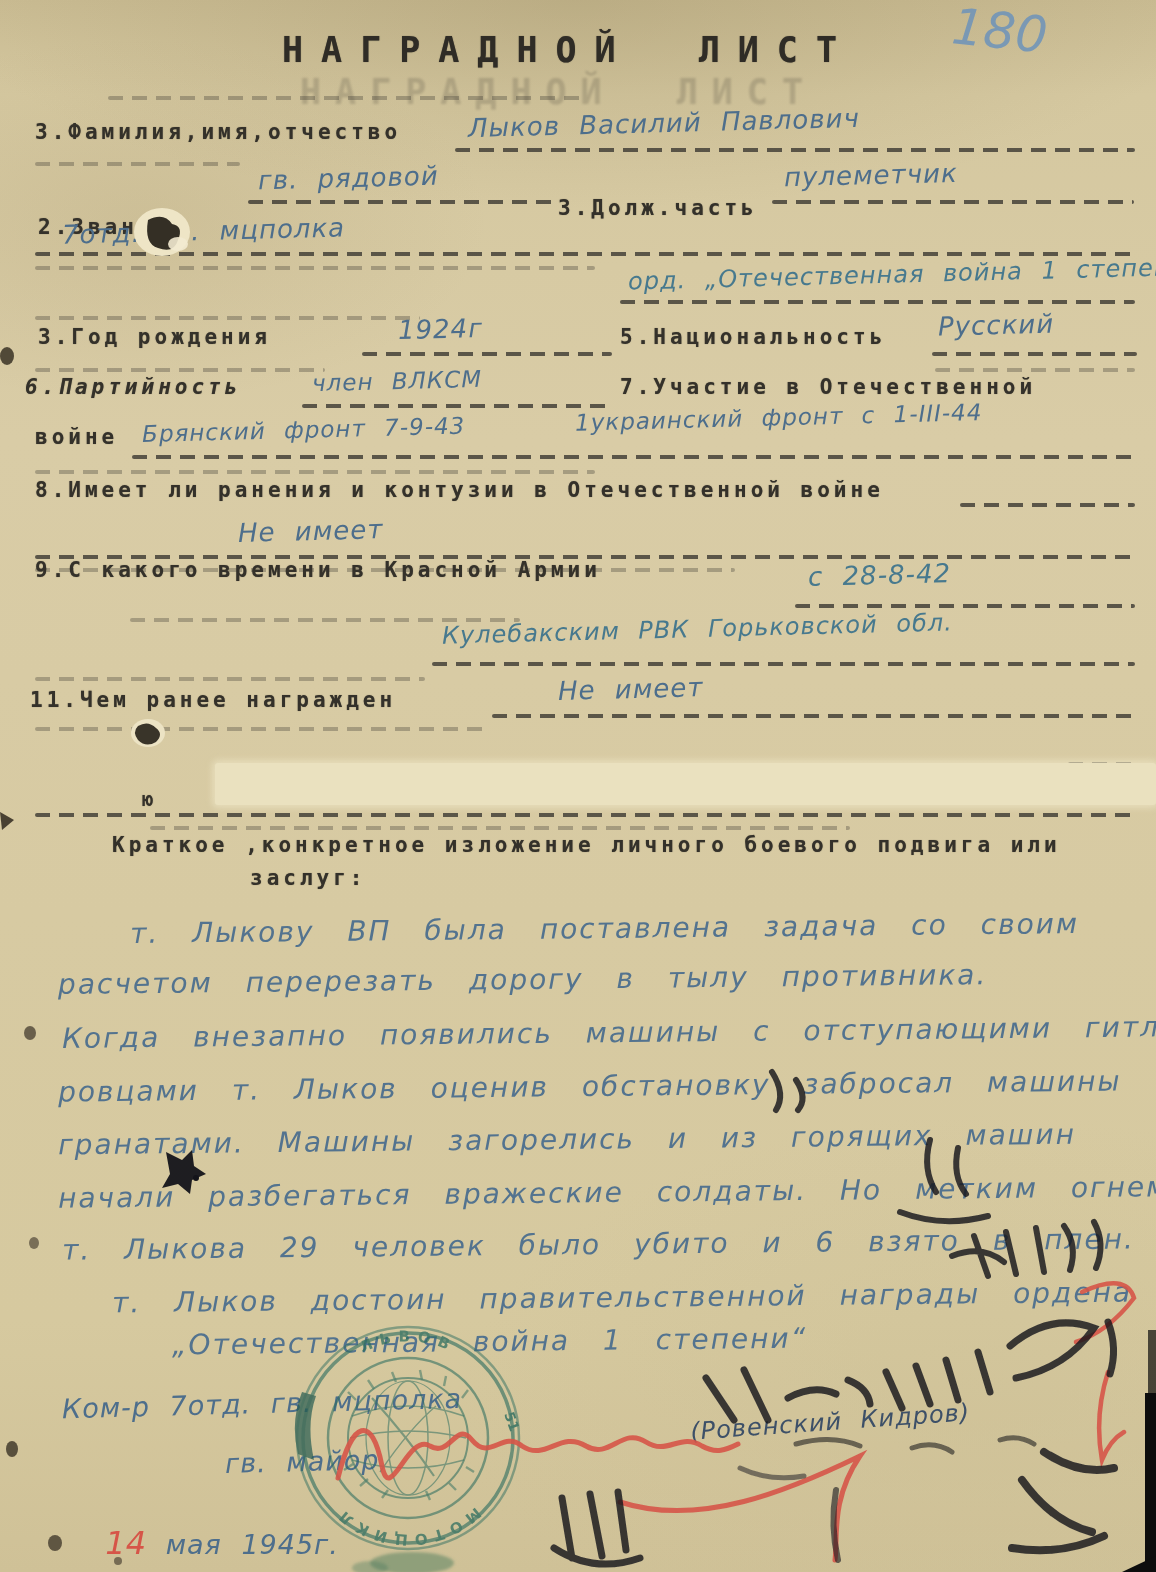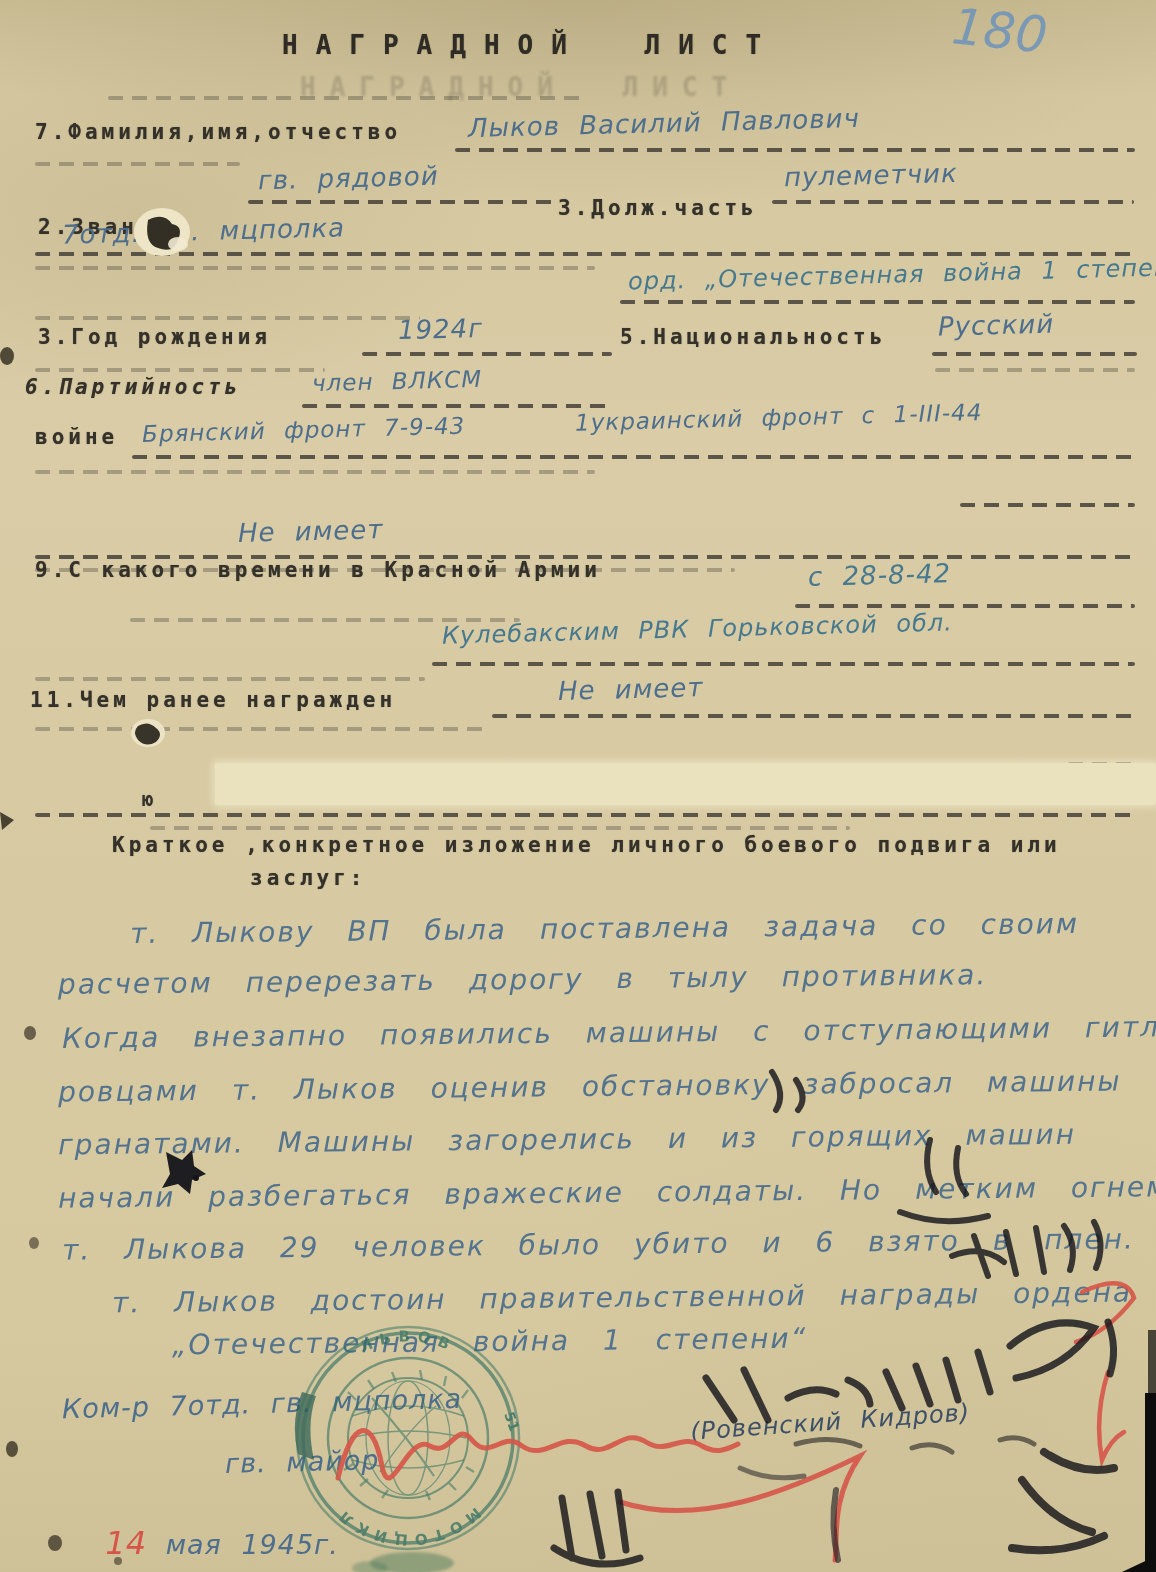--- a/index.html
+++ b/index.html
@@ -17,21 +17,21 @@
   .abs{position:absolute;white-space:pre;}
   .typed{
     font-family:"DejaVu Sans Mono", monospace;
     font-weight:bold;color:#34312a;
     font-size:21px;letter-spacing:4px;
     text-shadow:0 0 1px rgba(52,49,42,.55);
   }
   .typed-sm{font-size:19px;letter-spacing:3px;}
   .title{
     font-family:"DejaVu Sans Mono", monospace;font-weight:bold;
-    font-size:26px;letter-spacing:18px;word-spacing:26px;color:#2f2c26;
+    font-size:35px;letter-spacing:18px;word-spacing:26px;color:#2f2c26;
     text-shadow:0 0 1px rgba(47,44,38,.6);
   }
   .ghost{opacity:.18;filter:blur(1.3px);}
   .hw{
     font-family:"DejaVu Sans", sans-serif;font-style:italic;
     color:#4d6e8c;font-size:26px;letter-spacing:1px;word-spacing:10px;
     transform:rotate(-1.5deg);
   }
   .hw-teal{color:#47798e;}
   .hw-big{
@@ -61,21 +61,21 @@
 <body>
 
 <div class="doc">
 
   <div class="abs pagenum" style="left:952px;top:2px;">180</div>
 
   <div class="abs title" style="left:282px;top:30px;">НАГРАДНОЙ ЛИСТ</div>
   <div class="abs title ghost" style="left:300px;top:72px;letter-spacing:14px;">НАГРАДНОЙ ЛИСТ</div>
   <div class="dash ghost-d" style="left:108px;top:96px;width:480px;"></div>
 
-  <div class="abs typed" style="left:35px;top:120px;">7.Фамилия,имя,отчество</div>
+  <div class="abs typed" style="left:35px;top:120px;">3.Фамилия,имя,отчество</div>
   <div class="abs hw" style="left:468px;top:108px;">Лыков Василий Павлович</div>
   <div class="dash" style="left:455px;top:148px;width:680px;"></div>
   <div class="dash ghost-d" style="left:35px;top:162px;width:205px;"></div>
 
   <div class="abs typed" style="left:38px;top:172px;margin-top:43px;">2.Звание</div>
   <div class="abs hw" style="left:258px;top:163px;">гв. рядовой</div>
   <div class="abs typed" style="left:558px;top:172px;margin-top:24px;">3.Долж.часть</div>
   <div class="abs hw" style="left:784px;top:160px;">пулеметчик</div>
   <div class="dash" style="left:248px;top:200px;width:305px;"></div>
   <div class="dash" style="left:772px;top:200px;width:362px;"></div>
@@ -92,27 +92,29 @@
   <div class="abs hw" style="left:398px;top:314px;">1924г</div>
   <div class="abs typed" style="left:620px;top:325px;">5.Национальность</div>
   <div class="abs hw" style="left:938px;top:310px;">Русский</div>
   <div class="dash" style="left:362px;top:352px;width:250px;"></div>
   <div class="dash" style="left:932px;top:352px;width:205px;"></div>
   <div class="dash ghost-d" style="left:35px;top:368px;width:290px;"></div>
   <div class="dash ghost-d" style="left:935px;top:368px;width:200px;"></div>
 
   <div class="abs typed" style="left:25px;top:375px;font-style:italic;">6.Партийность</div>
   <div class="abs hw" style="left:312px;top:368px;font-size:23px;">член ВЛКСМ</div>
+  <div class="abs typed" style="left:620px;top:375px;">7.Участие в Отечественной</div>
   <div class="dash" style="left:302px;top:404px;width:312px;"></div>
 
   <div class="abs typed" style="left:35px;top:425px;">войне</div>
   <div class="abs hw" style="left:142px;top:410px;font-size:23px;">Брянский фронт 7-9-43      1украинский фронт с 1-III-44</div>
   <div class="dash" style="left:132px;top:455px;width:1003px;"></div>
   <div class="dash ghost-d" style="left:35px;top:470px;width:560px;"></div>
 
+  <div class="abs typed" style="left:35px;top:478px;">8.Имеет ли ранения и контузии в Отечественной войне</div>
   <div class="dash" style="left:960px;top:503px;width:175px;"></div>
   <div class="abs hw" style="left:238px;top:516px;">Не имеет</div>
   <div class="dash" style="left:35px;top:555px;width:1100px;"></div>
   <div class="dash ghost-d" style="left:35px;top:568px;width:700px;"></div>
 
   <div class="abs typed" style="left:35px;top:558px;">9.С какого времени в Красной Армии</div>
   <div class="abs hw hw-teal" style="left:808px;top:560px;">с 28-8-42</div>
   <div class="dash" style="left:795px;top:604px;width:340px;"></div>
   <div class="dash ghost-d" style="left:130px;top:618px;width:390px;"></div>
 

